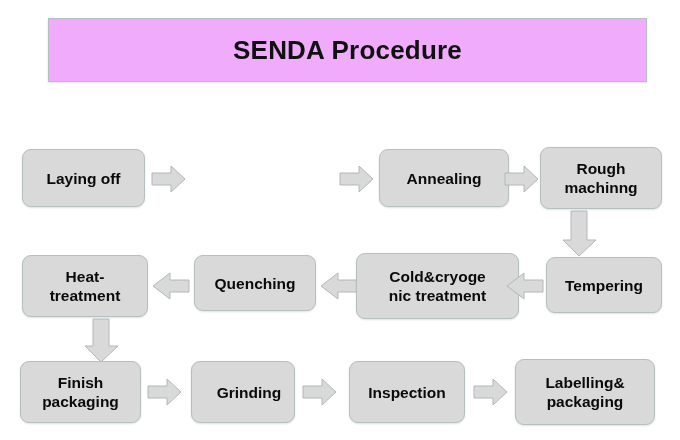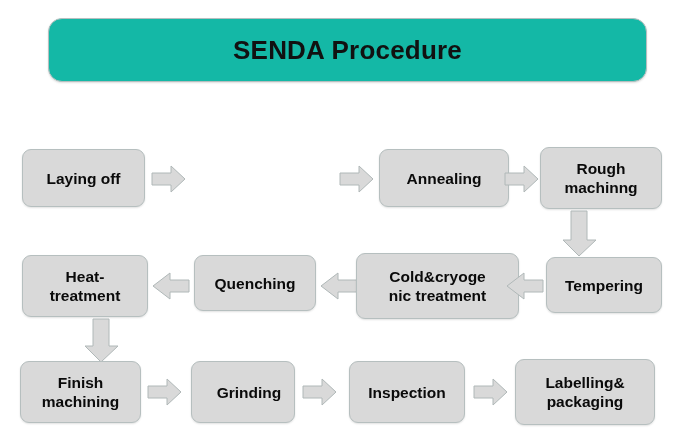--- a/index.html
+++ b/index.html
@@ -21,23 +21,23 @@
   }
 
   
   .title-box {
     position: absolute;
     left: 48px;
     top: 18px;
     width: 599px;
     height: 64px;
     box-sizing: border-box;
-    background: #14b8a6;
+    background: #f0abfc;
     border: 1px solid #b6bfbf;
-    border-radius: 14px;
+    border-radius: 0;
     display: flex;
     align-items: center;
     justify-content: center;
     box-shadow: 0 1px 2px rgba(0,0,0,0.13);
   }
   .title-text {
     font-size: 26px;
     font-weight: bold;
     color: #111111;
     letter-spacing: 0.2px;
@@ -165,21 +165,21 @@
   </div>
 
   <div class="arrow" style="left:85px; top:319px; width:36px; height:44px;">
     <svg width="36" height="44" viewBox="0 0 36 44">
       <polygon class="arrow-shape" points="8,0 24,0 24,27 33,27 16,43 0,27 8,27"></polygon>
     </svg>
   </div>
 
   <div class="node" style="left:20px; top:361px; width:121px; height:62px;">
     <span class="node-label">Finish
-machining</span>
+packaging</span>
   </div>
 
   <div class="arrow" style="left:148px; top:379px; width:34px; height:26px;">
     <svg width="34" height="26" viewBox="0 0 34 26">
       <polygon class="arrow-shape" points="0,7 19,7 19,0 33,13 19,26 19,19 0,19"></polygon>
     </svg>
   </div>
 
   <div class="node" style="left:191px; top:361px; width:104px; height:62px;padding-left:12px;">
     <span class="node-label">Grinding</span>

